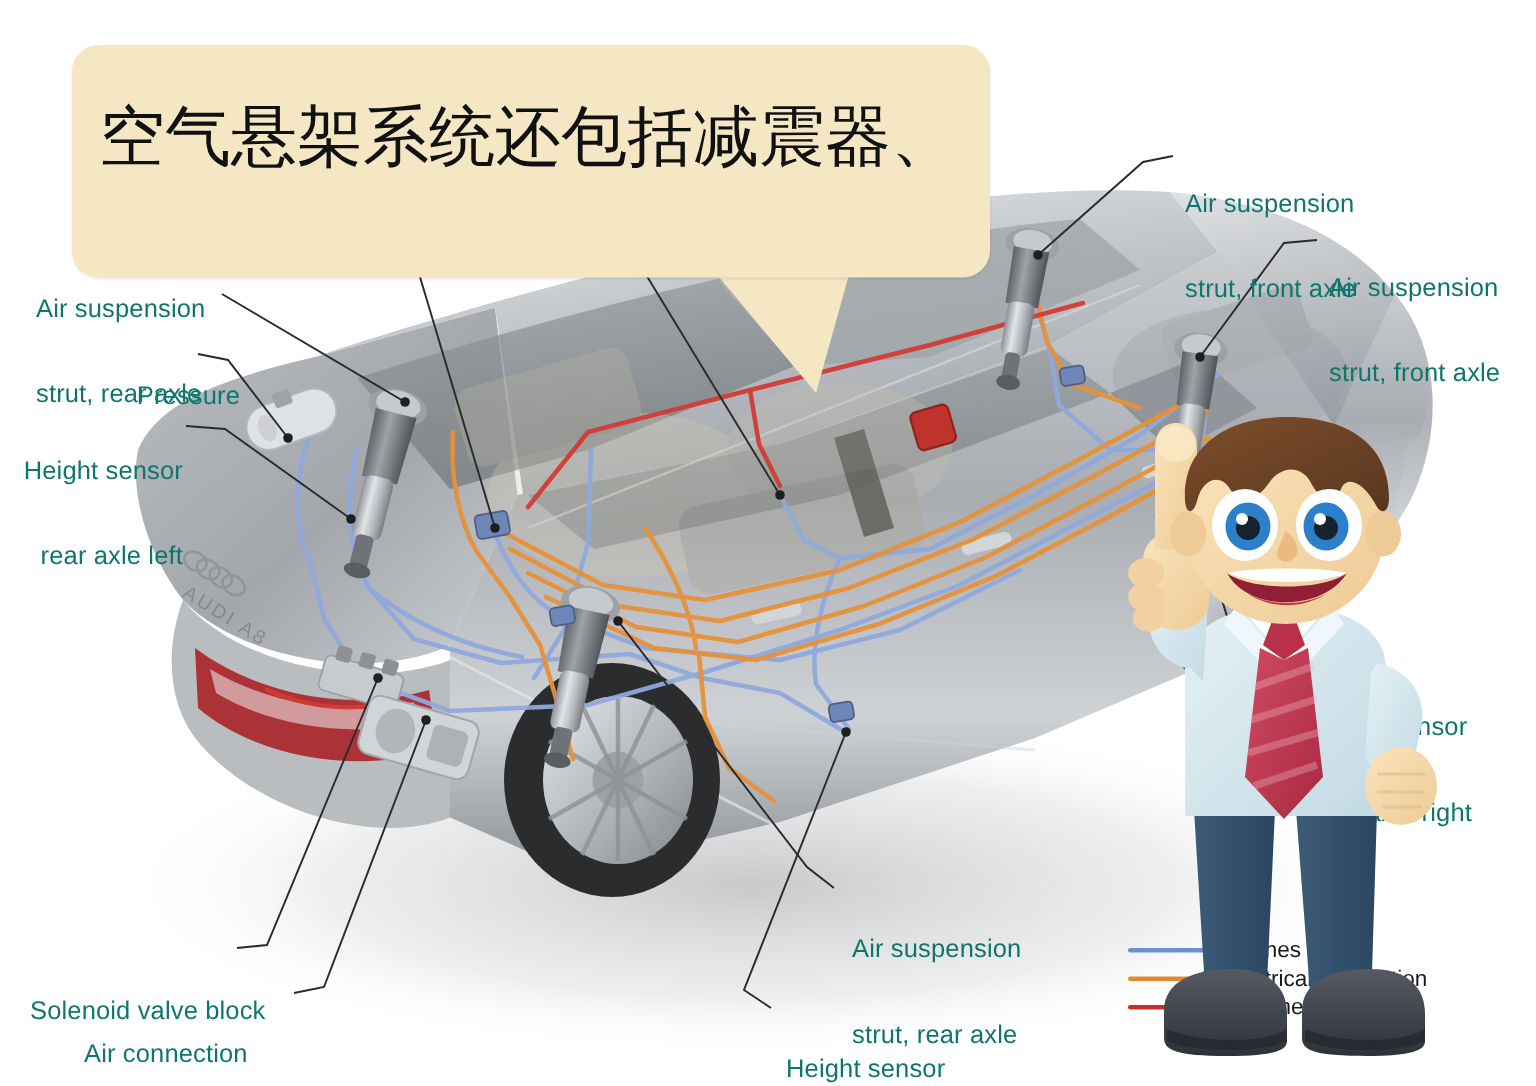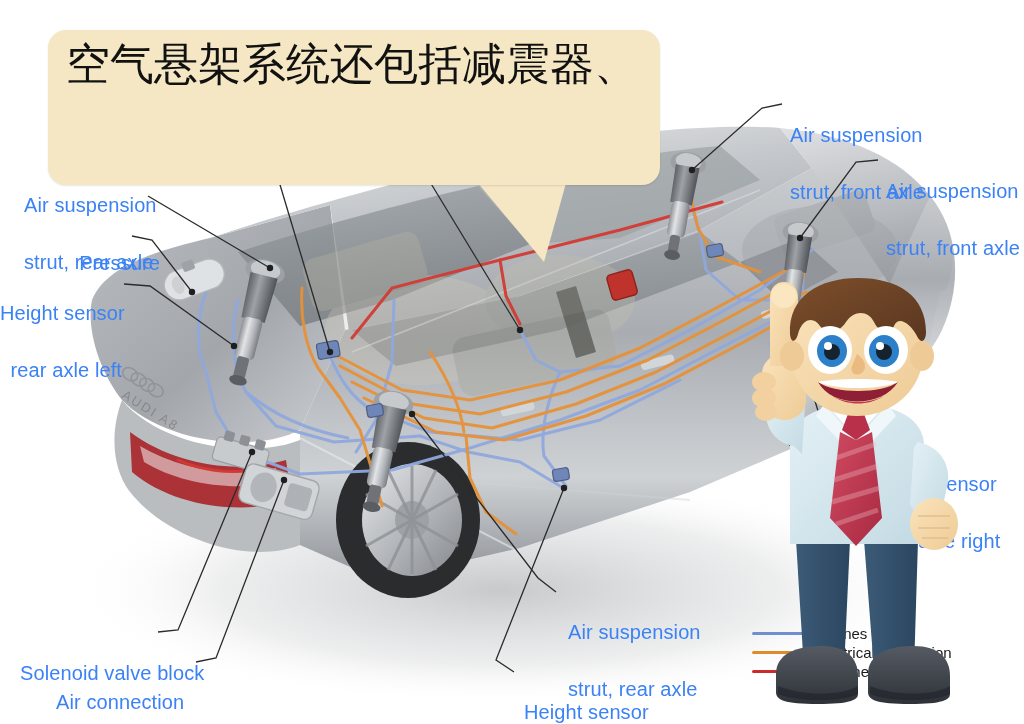--- a/index.html
+++ b/index.html
@@ -10,38 +10,38 @@
   }
   #stage{position:absolute;inset:0;width:1024px;height:724px;background:#fff;overflow:hidden;}
 
   
   .illus{position:absolute;left:0;top:0;width:1024px;height:724px;}
   svg.illus-svg{position:absolute;left:0;top:0;}
 
   
   .label{
     position:absolute;
-    font-size:20px;
+    font-size:17px;
     line-height:19px;
-    color:#3b82f6;
+    color:#0f766e;
     letter-spacing:.1px;
     white-space:pre;
   }
   .label.r{text-align:right;}
   .label.l{text-align:left;}
 
   
   #bubble{
     position:absolute;left:48px;top:30px;width:612px;height:155px;
     background:#f5e7c4;border-radius:18px;
     box-shadow:0 1px 2px rgba(0,0,0,.10);
     z-index:40;
   }
   #bubble .btext{
-    position:absolute;left:18px;top:4px;width:580px;
+    position:absolute;left:18px;top:32px;width:580px;
     font-size:44px;line-height:59px;color:#111;
     font-family:"DejaVu Sans","Liberation Sans",sans-serif;
     font-weight:400;letter-spacing:0px;
   }
   #bubble-tail{
     position:absolute;left:472px;top:176px;width:120px;height:86px;z-index:39;
   }
 
   
   #legend{position:absolute;left:752px;top:624px;width:250px;height:62px;z-index:12;}

